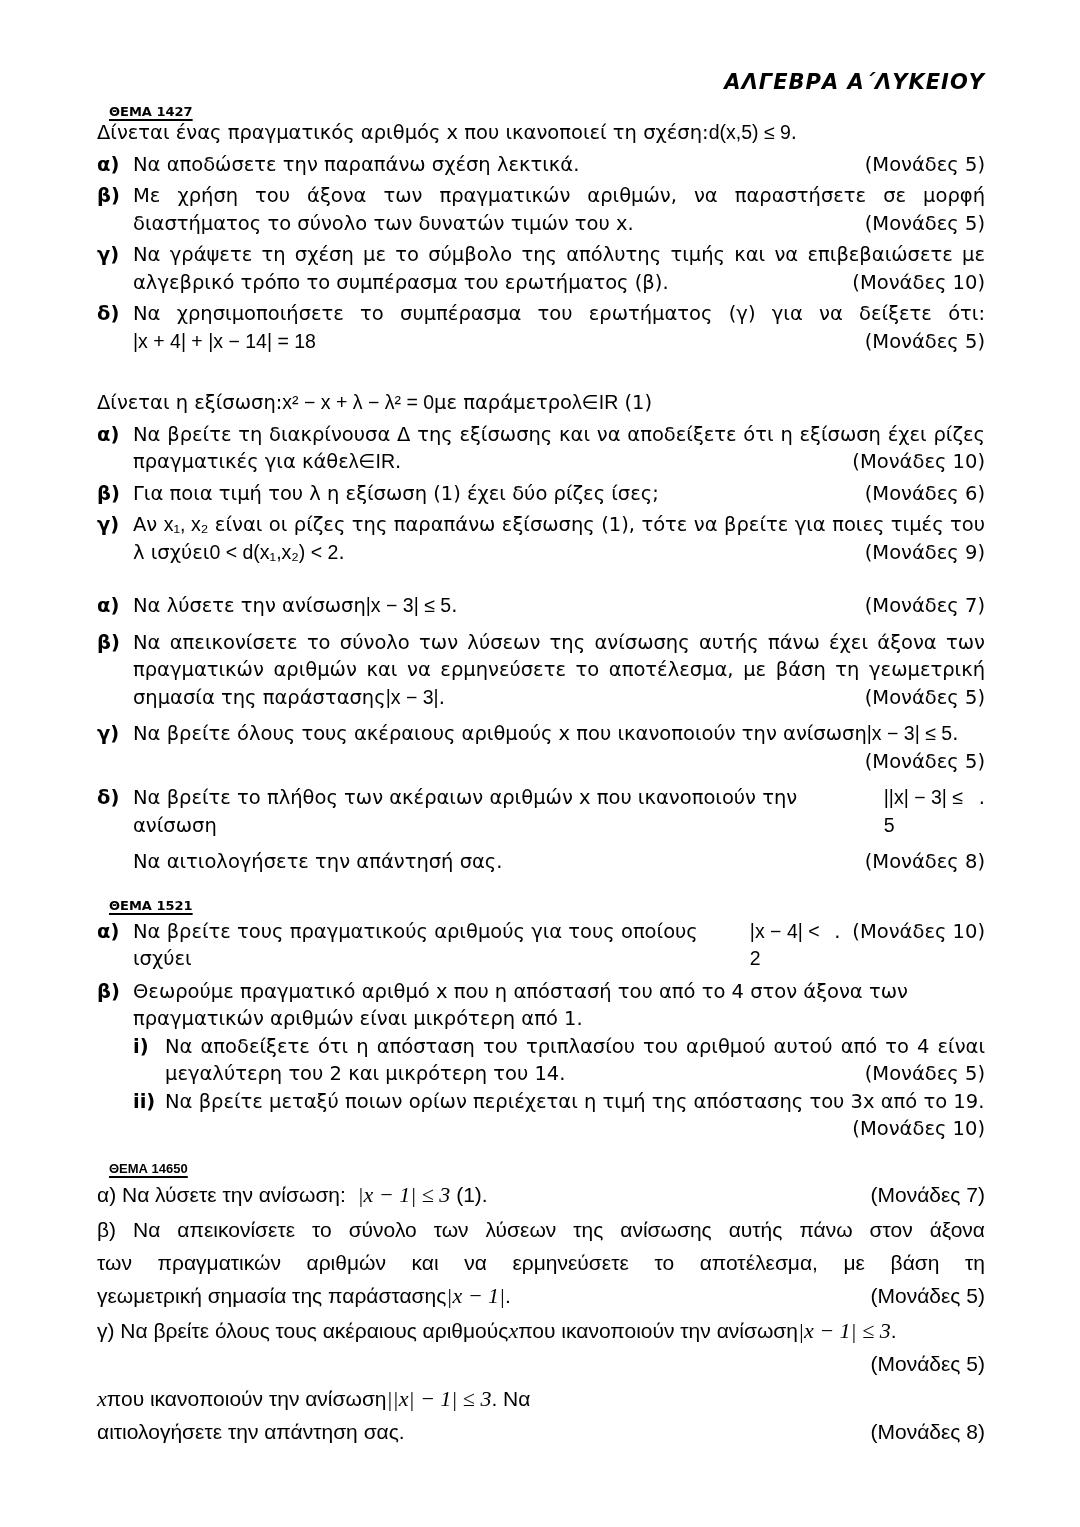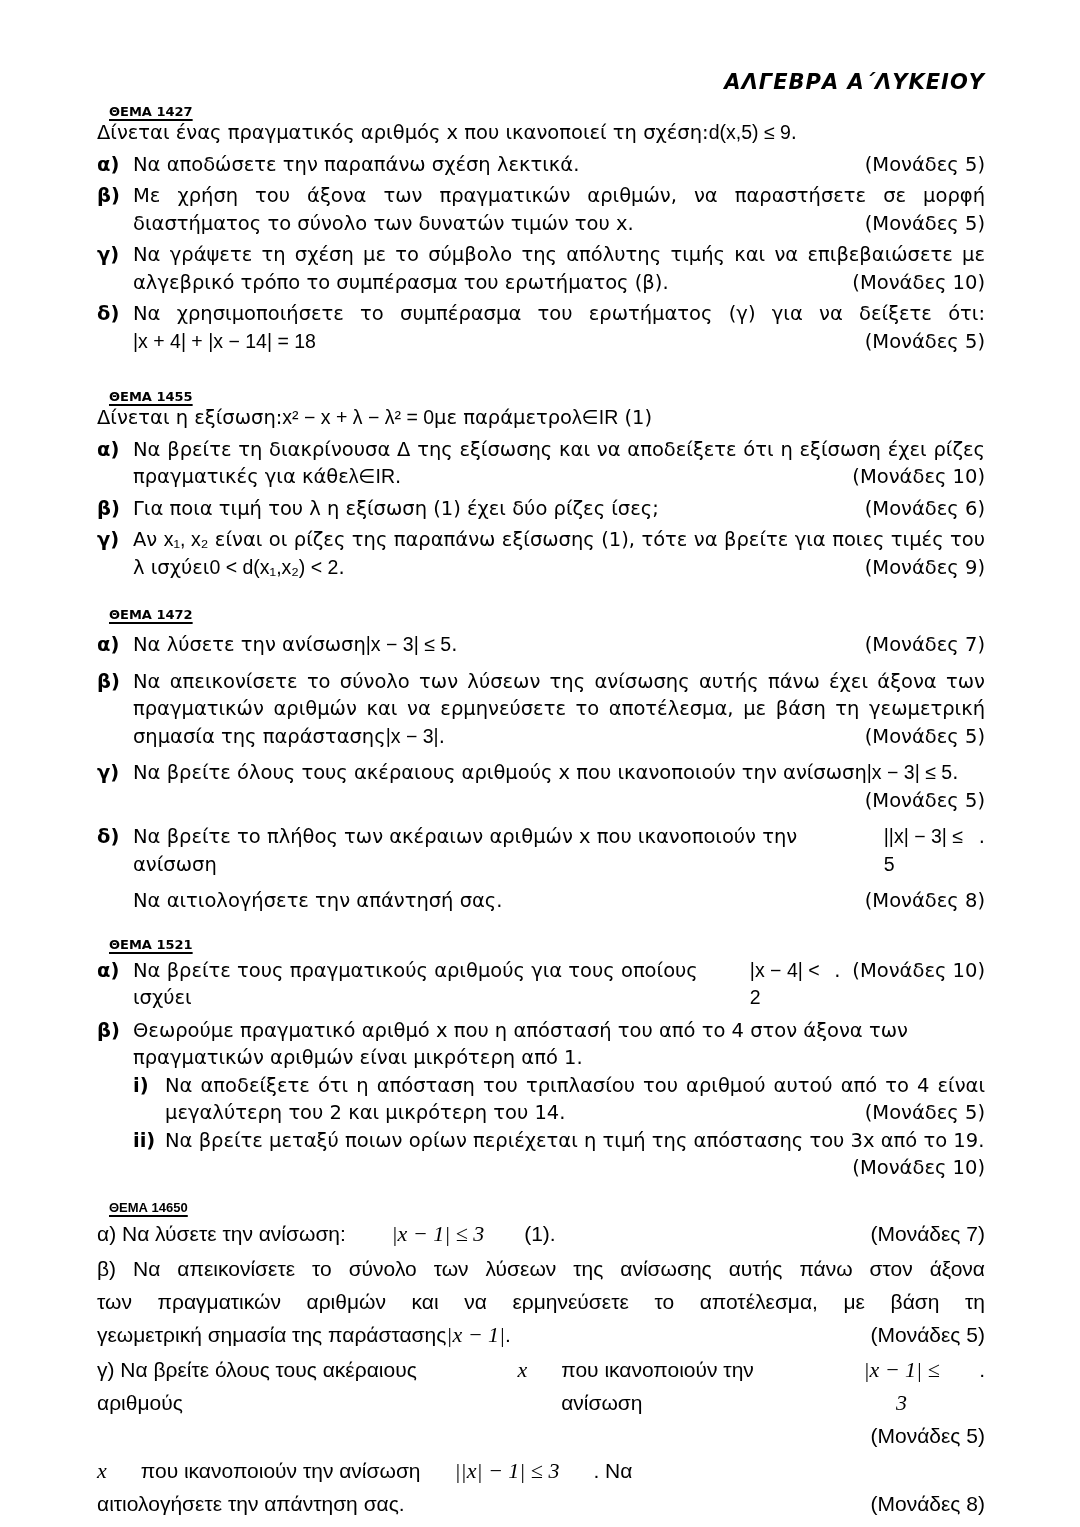--- a/index.html
+++ b/index.html
@@ -38,21 +38,21 @@
   .t1455 { margin-top:34px; }
   .t1472 { margin-top:26px; }
   .t1472 .item { margin-top:9px; }
   .t1521 { margin-top:22px; }
   .t1521 .item { margin-top:5px; }
   .t14650 { margin-top:18px; }
   .t14650 .line {
     font-family:"Liberation Sans","DejaVu Sans",sans-serif;
     font-size:21px; line-height:33px;
   }
-  .t14650 .item { margin-top:2px;gap:34px; }
+  .t14650 .item { margin-top:2px; }
   .ms { font-family:"Liberation Serif", serif; font-style:italic; font-size:22px;text-align:center; }
 </style>
 </head>
 <body>
 
 <div class="page">
   <div class="content">
 
     <div class="doc-header">
       <span>ΑΛΓΕΒΡΑ Α΄ΛΥΚΕΙΟΥ</span>
@@ -90,21 +90,20 @@
         <span class="lbl">δ)</span>
         <span class="just">Να χρησιμοποιήσετε το συμπέρασμα του ερωτήματος (γ) για να δείξετε ότι:</span>
       </div>
       <div class="line cont">
         <span class="math">|x + 4| + |x − 14| = 18</span>
         <span class="pts">(Μονάδες 5)</span>
       </div>
     </section>
 
     <section class="theme t1455">
-      <div class="theme-title">ΘΕΜΑ 1455</div>
       <div class="line">
         <span>Δίνεται η εξίσωση: </span>
           <span class="math">x² − x + λ − λ² = 0</span>
           <span> με παράμετρο </span>
           <span class="math">λ∈IR</span>
           <span> &nbsp;(1)</span>
       </div>
       <div class="line item">
         <span class="lbl">α)</span>
         <span class="just">Να βρείτε τη διακρίνουσα Δ της εξίσωσης και να αποδείξετε ότι η εξίσωση έχει ρίζες</span>
@@ -126,21 +125,20 @@
       </div>
       <div class="line cont">
         <span>λ ισχύει </span>
           <span class="math">0 &lt; d(x₁,x₂) &lt; 2</span>
           <span> .</span>
         <span class="pts">(Μονάδες 9)</span>
       </div>
     </section>
 
     <section class="theme t1472">
-      <div class="theme-title">ΘΕΜΑ 1472</div>
       <div class="line item">
         <span class="lbl">α)</span>
         <span>Να λύσετε την ανίσωση </span>
           <span class="math">|x − 3| ≤ 5</span>
           <span> .</span>
         <span class="pts">(Μονάδες 7)</span>
       </div>
       <div class="line item">
         <span class="lbl">β)</span>
         <span class="just">Να απεικονίσετε το σύνολο των λύσεων της ανίσωσης αυτής πάνω έχει άξονα των</span>

